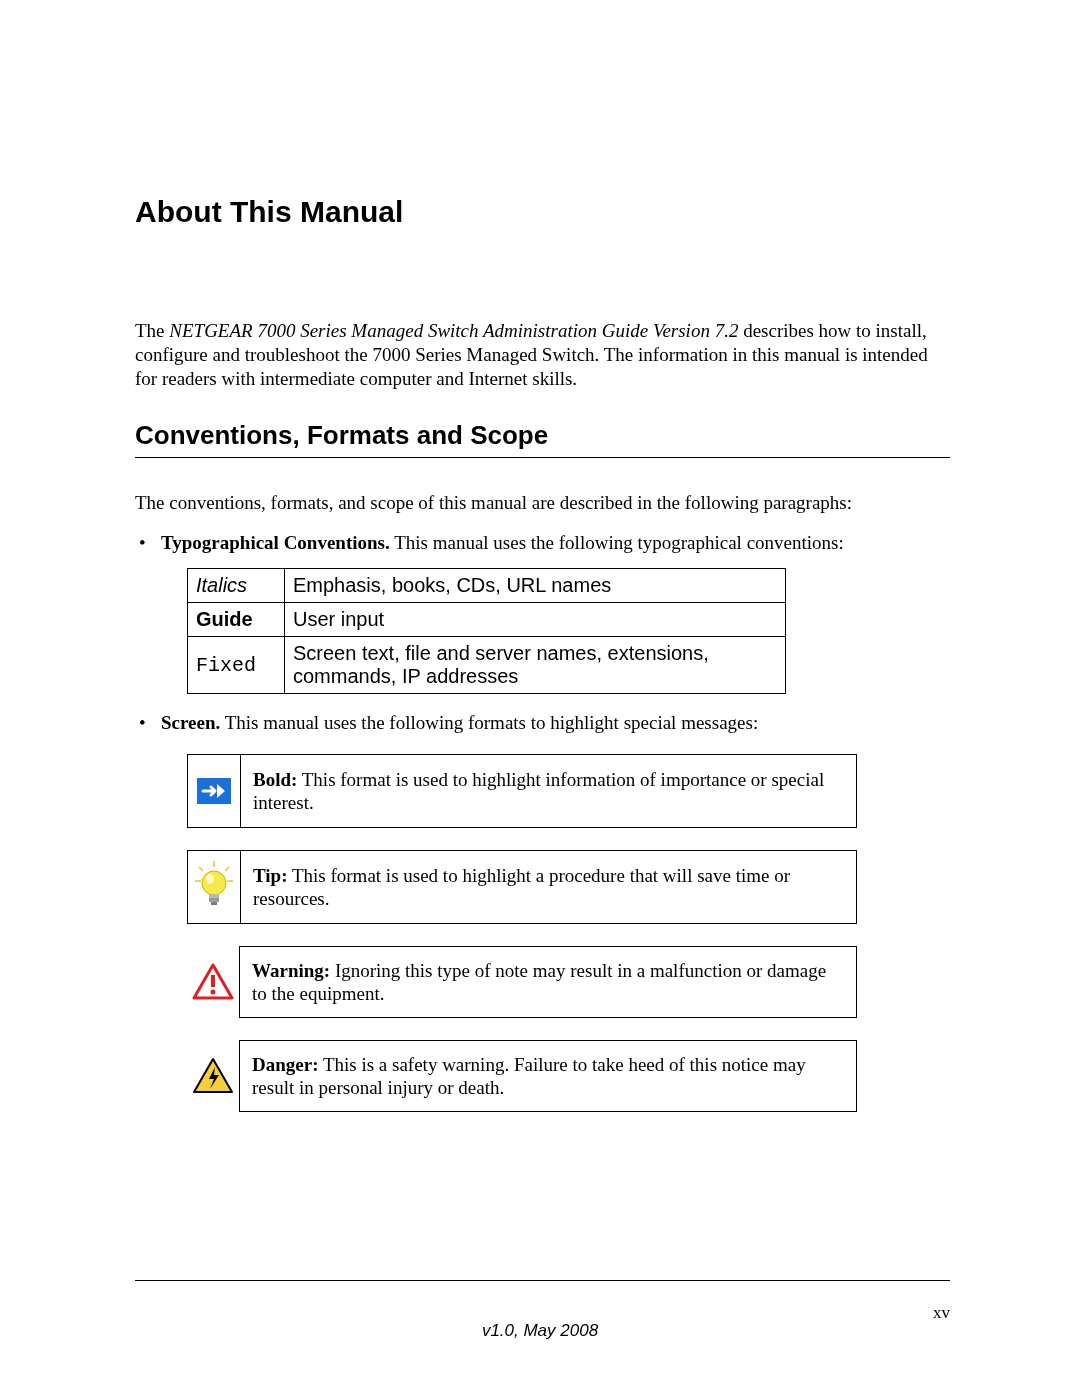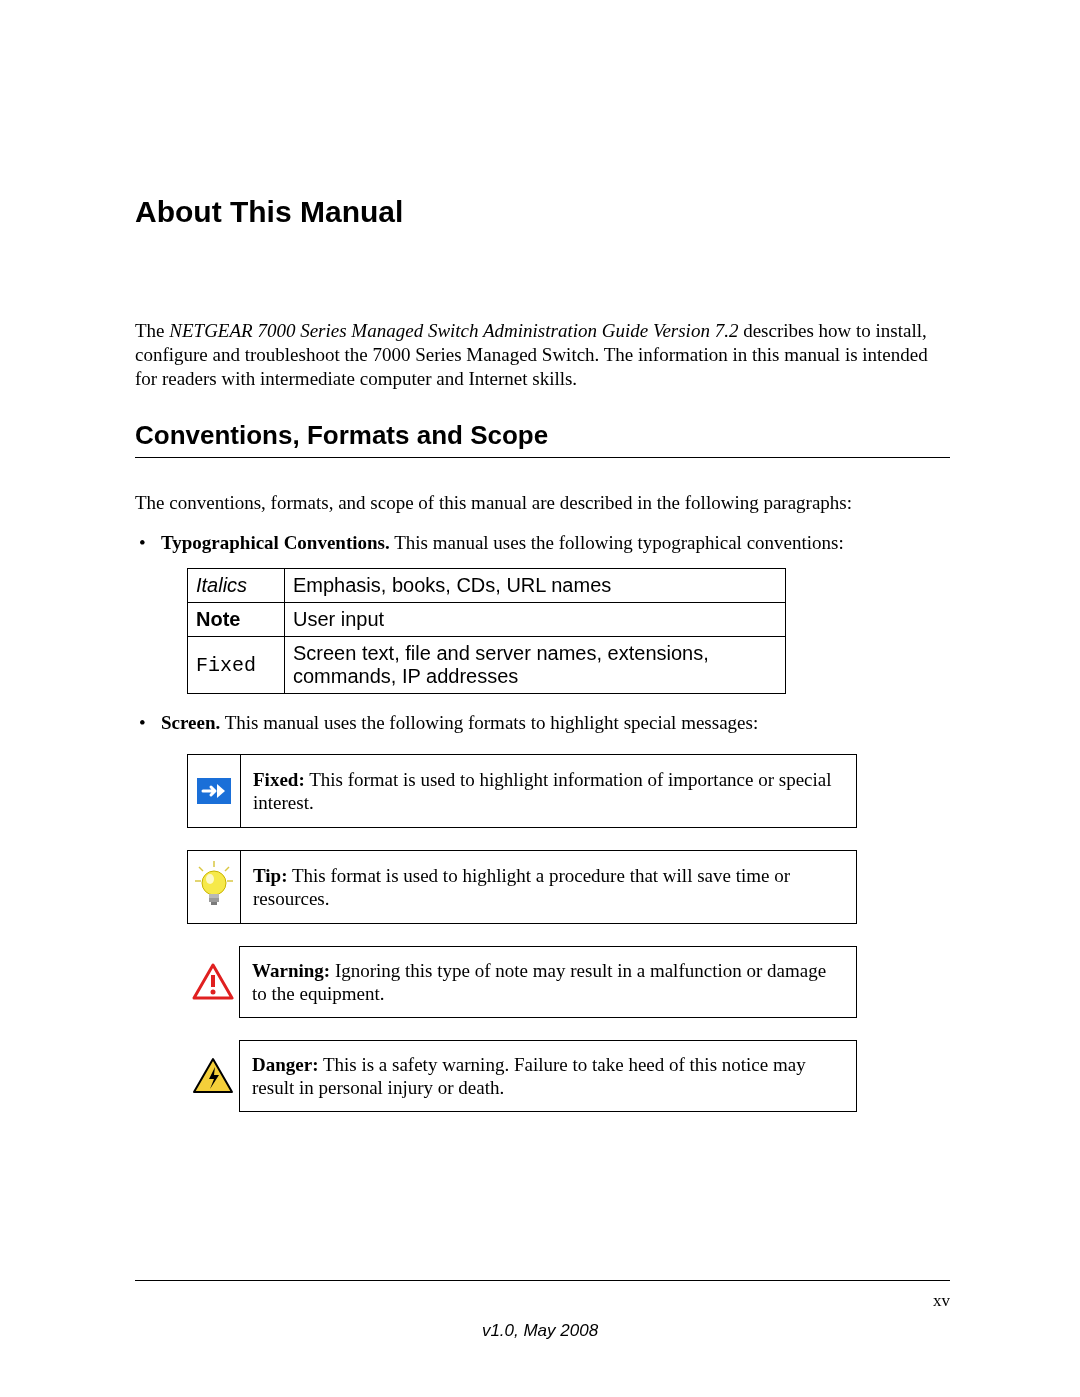--- a/index.html
+++ b/index.html
@@ -126,21 +126,21 @@
     border-top: 1px solid #000;
     margin: 0;
     position: absolute;
     left: 135px;
     right: 130px;
     bottom: 116px;
   }
   .page-num {
     position: absolute;
     right: 130px;
-    bottom: 86px;
+    bottom: 74px;
     font-size: 17px;
   }
   .version {
     position: absolute;
     left: 0;
     right: 0;
     bottom: 56px;
     text-align: center;
     font-style: italic;
     font-size: 17px;
@@ -167,21 +167,21 @@
     <li>
       <span class="lead">Typographical Conventions.</span><span> This manual uses the following typographical conventions:</span>
 
       <table class="conv">
         <tbody>
             <tr>
           <td class="lbl-italic">Italics</td>
           <td>Emphasis, books, CDs, URL names</td>
         </tr>
         <tr>
-          <td class="lbl-bold">Note</td>
+          <td class="lbl-bold">Guide</td>
           <td>User input</td>
         </tr>
         <tr>
           <td class="lbl-fixed">Fixed</td>
           <td>Screen text, file and server names, extensions, commands, IP addresses</td>
         </tr>
       </tbody>
         </table>
     </li>
 
@@ -194,21 +194,21 @@
           <tbody>
               <tr>
             <td class="icon">
               <svg width="34" height="26" viewBox="0 0 34 26">
                 <rect x="0" y="0" width="34" height="26" fill="#1a6fd8"></rect>
                 <path d="M6 13 L18 13 M18 13 L14 9 M18 13 L14 17" stroke="#fff" stroke-width="3" fill="none" stroke-linecap="round"></path>
                 <path d="M20 6 L28 13 L20 20 Z" fill="#fff"></path>
               </svg>
             </td>
             <td class="text">
-              <span class="lead">Fixed:</span><span> This format is used to highlight information of importance or special interest.</span>
+              <span class="lead">Bold:</span><span> This format is used to highlight information of importance or special interest.</span>
             </td>
           </tr>
         </tbody>
           </table>
       </div>
 
       
       <div class="callout-wrap">
         <table class="callout">
           <tbody>

